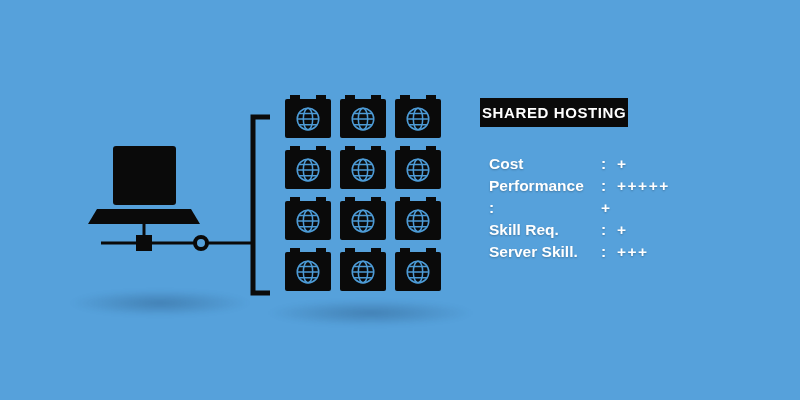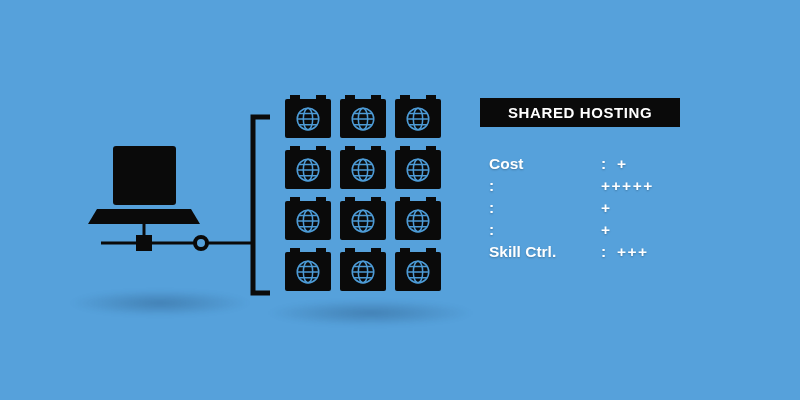--- a/index.html
+++ b/index.html
@@ -71,21 +71,21 @@
   
   .title-badge {
     position: absolute;
     left: 480px;
     top: 98px;
     background: var(--color-title_bg, #0A0A0A);
     color: var(--color-text, #FFFFFF);
     font-size: 15px;
     font-weight: bold;
     letter-spacing: 0.6px;
-    padding: 6px 28px;
+    padding: 6px 2px;
     white-space: nowrap;
   }
   .attributes {
     position: absolute;
     left: 483px;
     top: 153px;
     color: var(--color-text, #FFFFFF);
     font-size: 15.5px;
     font-weight: bold;
     text-shadow: 0 1px 2px rgba(0,0,0,0.25);
@@ -233,31 +233,33 @@
     <span>SHARED HOSTING</span>
   </div>
 
   <div class="attributes">
     <div class="attr-row">
       <span class="attr-label">Cost</span>
       <span class="attr-sep">:</span>
       <span class="attr-value">+</span>
     </div>
     <div class="attr-row">
+      <span class="attr-label">Performance</span>
       <span class="attr-sep">:</span>
       <span class="attr-value">+++++</span>
     </div>
     <div class="attr-row">
       <span class="attr-sep">:</span>
       <span class="attr-value">+</span>
     </div>
     <div class="attr-row">
+      <span class="attr-label">Skill Req.</span>
       <span class="attr-sep">:</span>
       <span class="attr-value">+</span>
     </div>
     <div class="attr-row">
-      <span class="attr-label">Skill Ctrl.</span>
+      <span class="attr-label">Server Skill.</span>
       <span class="attr-sep">:</span>
       <span class="attr-value">+++</span>
     </div>
   </div>
 
 </div>
 
 </body></html>

